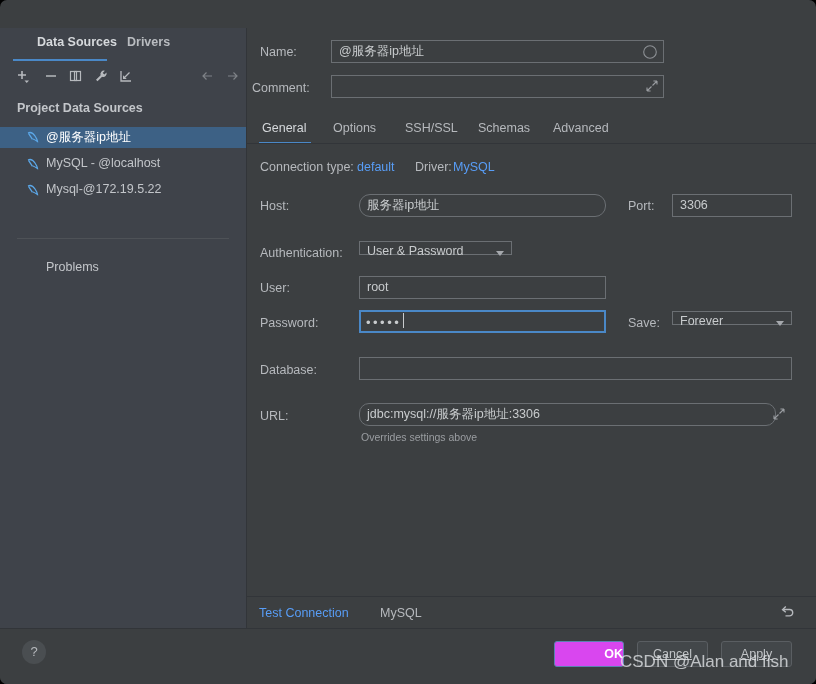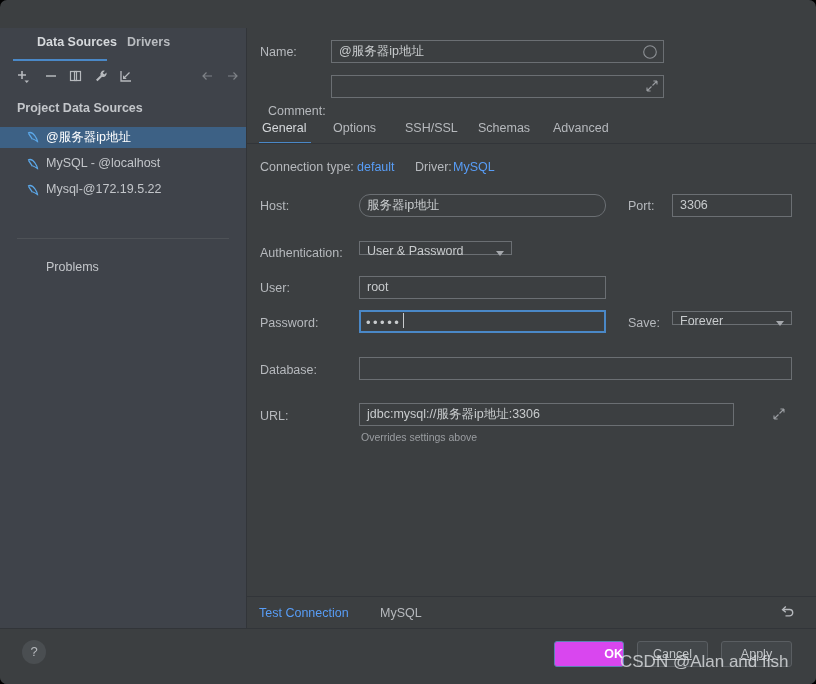--- a/index.html
+++ b/index.html
@@ -429,21 +429,21 @@
   <div id="right-panel"></div>
 
   <div class="fld-label" style="left:260px; top:45px;">Name:</div>
   <div class="textfield" style="left:331px; top:40px; width:333px;">@服务器ip地址</div>
   <span style="position:absolute; left:642px; top:44px;">
     <svg width="16" height="16" viewBox="0 0 16 16">
       <circle cx="8" cy="8" r="6.3" stroke="#8d9195" stroke-width="1.1" fill="none"></circle>
     </svg>
   </span>
 
-  <div class="fld-label" style="left:268px; top:81px;margin-top:23px;">Comment:</div>
+  <div class="fld-label" style="left:252px; top:81px;">Comment:</div>
   <div class="textfield" style="left:331px; top:75px; width:333px;" placeholder=""></div>
   <span style="position:absolute; left:645px; top:79px;">
     <svg width="14" height="14" viewBox="0 0 14 14">
       <path d="M12 2 L7.5 6.5 M12 2 L12 5.6 M12 2 L8.4 2" stroke="#9a9da1" stroke-width="1.1" fill="none"></path>
       <path d="M2 12 L6.5 7.5 M2 12 L2 8.4 M2 12 L5.6 12" stroke="#9a9da1" stroke-width="1.1" fill="none"></path>
     </svg>
   </span>
 
   <div class="rtab sel" style="left:262px;">General</div>
   <div class="rtab" style="left:333px;">Options</div>
@@ -480,21 +480,21 @@
   <div class="fld-label" style="left:628px; top:316px;">Save:</div>
   <div class="combo" style="left:672px; top:311px; width:120px;">
     <span class="cval">Forever</span>
     <span class="carrow"></span>
   </div>
 
   <div class="fld-label" style="left:260px; top:363px;">Database:</div>
   <div class="textfield" style="left:359px; top:357px; width:433px;"></div>
 
   <div class="fld-label" style="left:260px; top:409px;">URL:</div>
-  <div class="textfield" style="left:359px; top:403px; width:375px;">jdbc:mysql://服务器ip地址:3306</div>
+  <div class="textfield" style="left:359px; top:403px; width:417px;border-radius:10px;">jdbc:mysql://服务器ip地址:3306</div>
   <span style="position:absolute; left:772px; top:407px;">
     <svg width="14" height="14" viewBox="0 0 14 14">
       <path d="M12 2 L7.5 6.5 M12 2 L12 5.6 M12 2 L8.4 2" stroke="#9a9da1" stroke-width="1.1" fill="none"></path>
       <path d="M2 12 L6.5 7.5 M2 12 L2 8.4 M2 12 L5.6 12" stroke="#9a9da1" stroke-width="1.1" fill="none"></path>
     </svg>
   </span>
   <div class="hint" style="left:361px; top:431px;">Overrides settings above</div>
 
   <div id="bottom-strip"></div>
   <div class="link" style="left:259px; top:606px;">Test Connection</div>

